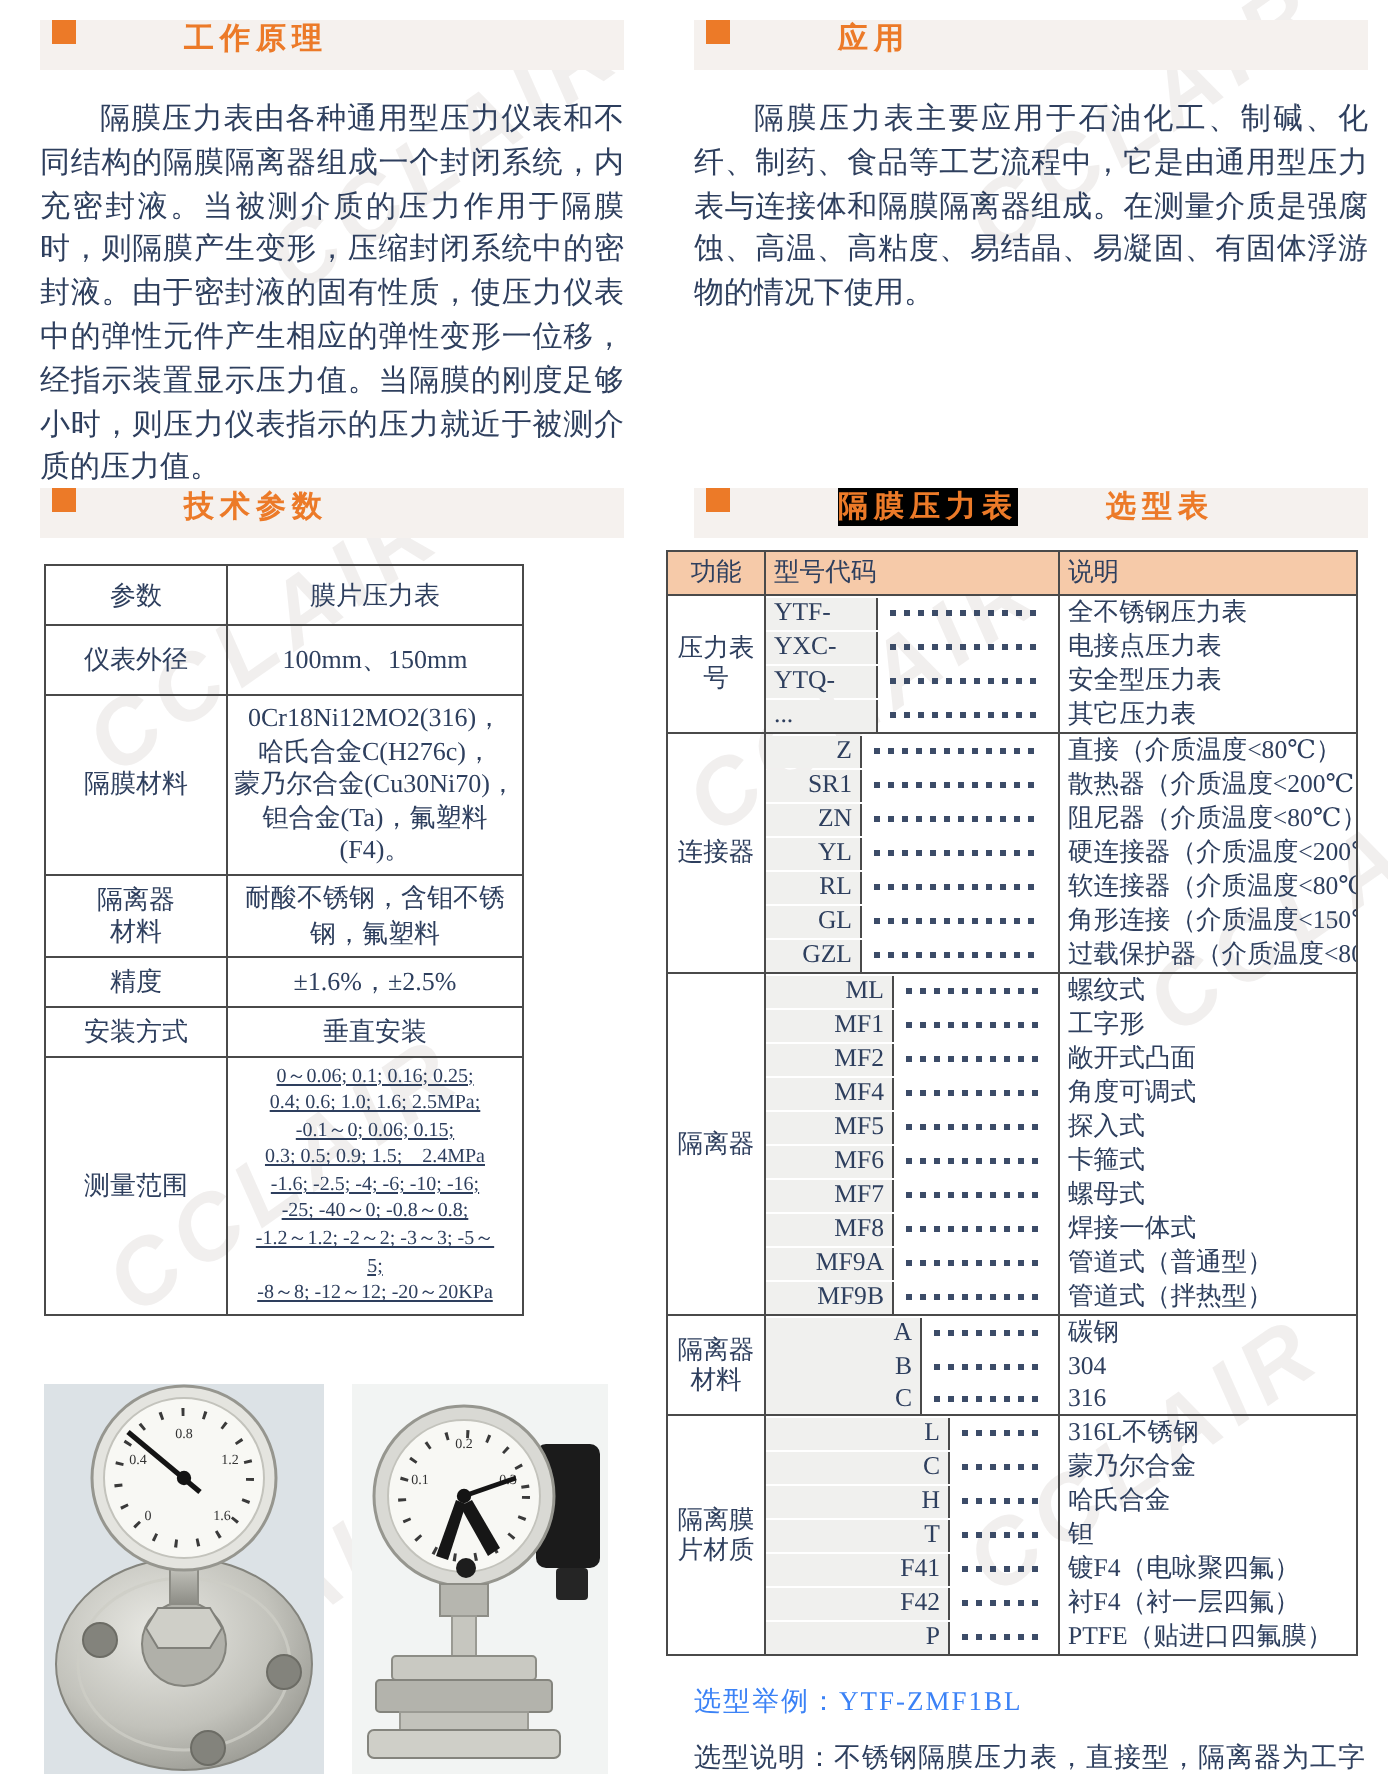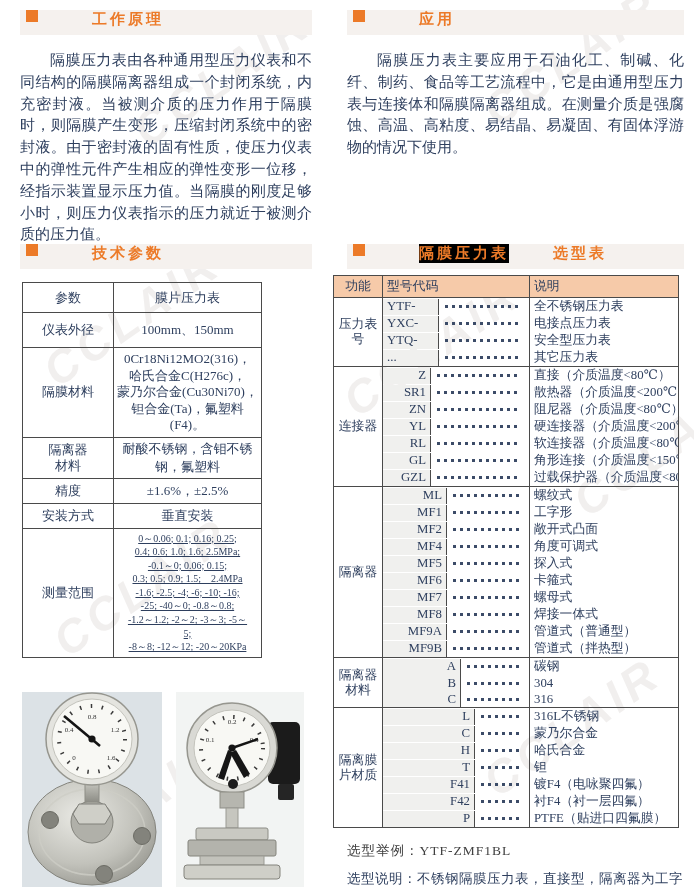--- a/index.html
+++ b/index.html
@@ -63,21 +63,21 @@
     height:16px;display:flex;align-items:center;padding:0 4px;flex:0 0 auto;}
   .g0{width:56px;justify-content:flex-start;}
   .g1{width:48px;justify-content:flex-end;}
   .g2{width:64px;justify-content:flex-end;}
   .g3{width:78px;justify-content:flex-end;}
   .g4{width:92px;justify-content:flex-end;}
   .dots{flex:1;height:3px;margin:0 8px 0 6px;
     background-image:repeating-linear-gradient(to right,#3c4c68 0 3px,transparent 3px 7px);}
 
   .example{margin-top:14px;font-size:13.5px;letter-spacing:1px;}
-  .ex-label,.ex-code{color:#404040;}
+  .ex-label,.ex-code{color:#3b82f6;}
   .note{margin-top:8px;font-size:13.5px;line-height:21px;white-space:pre-line;letter-spacing:0.5px;}
 </style>
 </head>
 <body>
 
 <span class="wm" style="left:120px;top:50px">CCLAIR</span>
 <span class="wm" style="left:470px;top:30px">CCLAIR</span>
 <span class="wm" style="left:30px;top:290px">CCLAIR</span>
 <span class="wm" style="left:330px;top:320px">CCLAIR</span>
 <span class="wm" style="left:40px;top:560px">CCLAIR</span>

